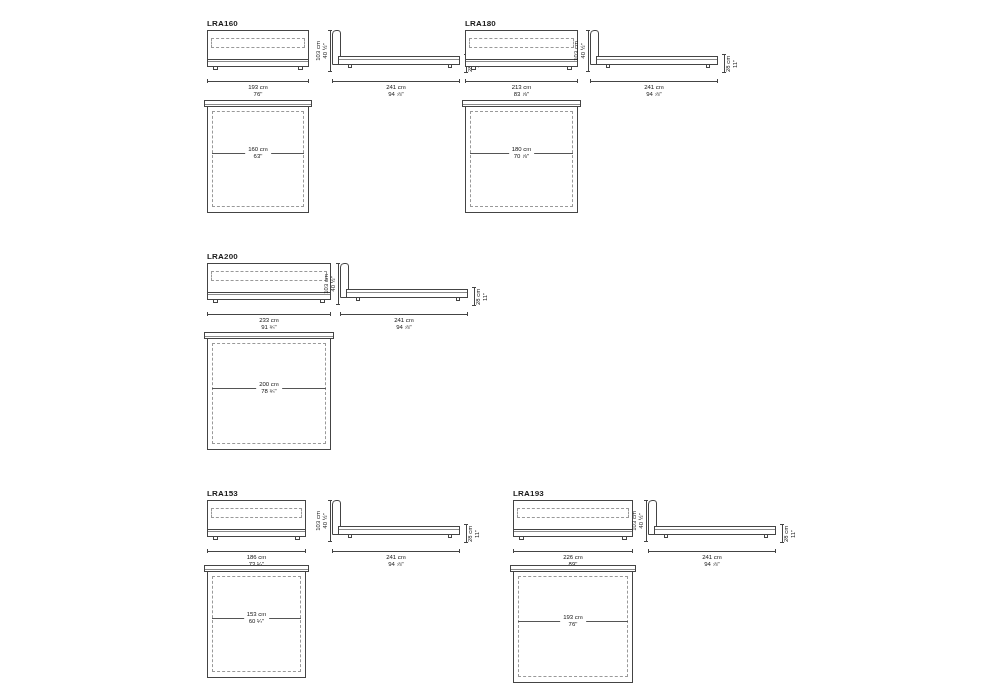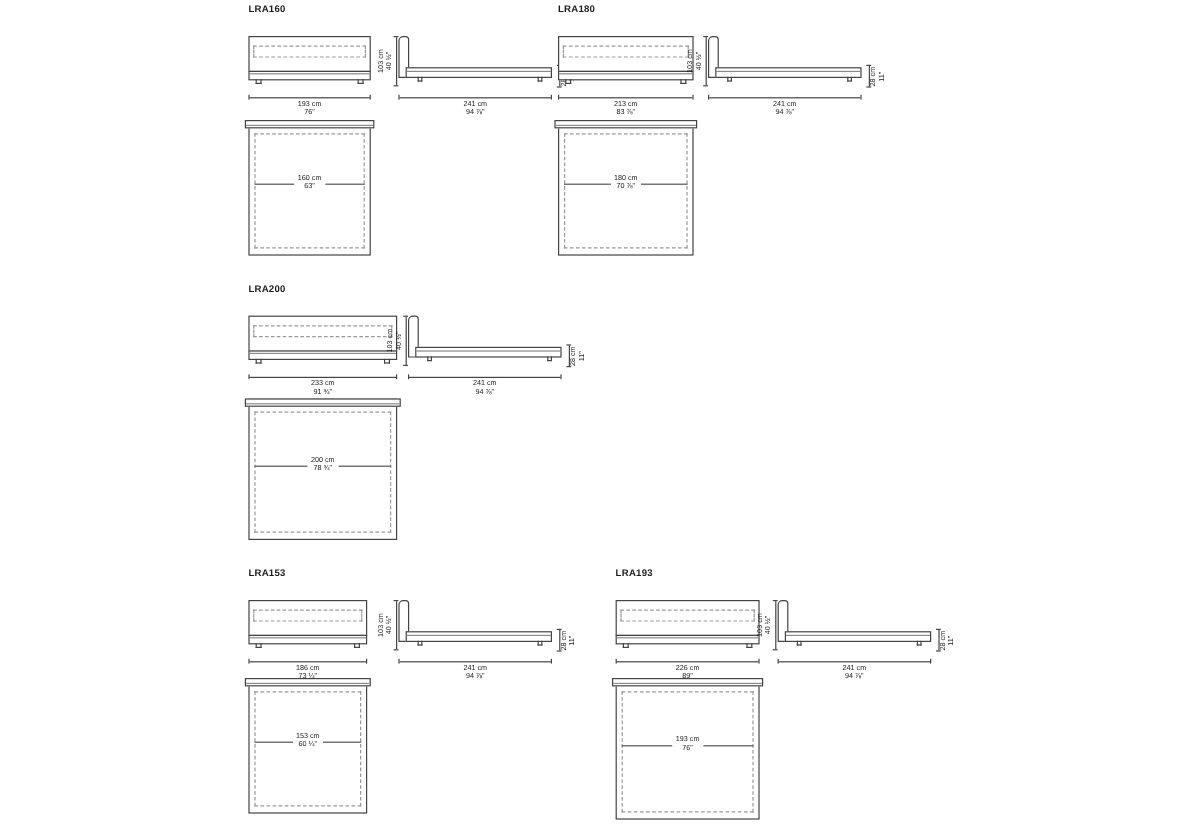--- a/index.html
+++ b/index.html
@@ -1,20 +1,20 @@
 <!DOCTYPE html>
 <html><head>
 <meta charset="utf-8">
 <style>
   * { margin:0; padding:0; box-sizing:border-box; }
   html,body { width:1000px; height:700px; background:#ffffff; overflow:hidden;
     font-family:"Liberation Sans", sans-serif; color:#1a1a1a; }
   #sheet { position:absolute; inset:0; }
   .model { position:absolute; }
-  .model-title { position:absolute; left:0; top:0; font-size:8px; font-weight:bold; letter-spacing:.2px; }
+  .model-title { position:absolute; left:0; top:16px; font-size:8px; font-weight:bold; letter-spacing:.2px; }
 
   
   .front-view { position:absolute; height:42px; }
   .fv-head { position:absolute; left:0; right:0; top:0; height:30px; border:1px solid #444; background:#fff; }
   .fv-dash { position:absolute; left:4px; right:4px; top:8px; height:10px; border:1px dashed #999; }
   .fv-base { position:absolute; left:0; right:0; top:29px; height:8px; border:1px solid #444; background:#fff; }
   .fv-base::after { content:""; position:absolute; left:0; right:0; top:1px; border-top:1px solid #8a8a8a; }
   .fv-leg { position:absolute; top:36px; width:5px; height:4px; border:1px solid #444; border-top:none; }
   .fv-leg-l { left:6px; } .fv-leg-r { right:6px; }
 

